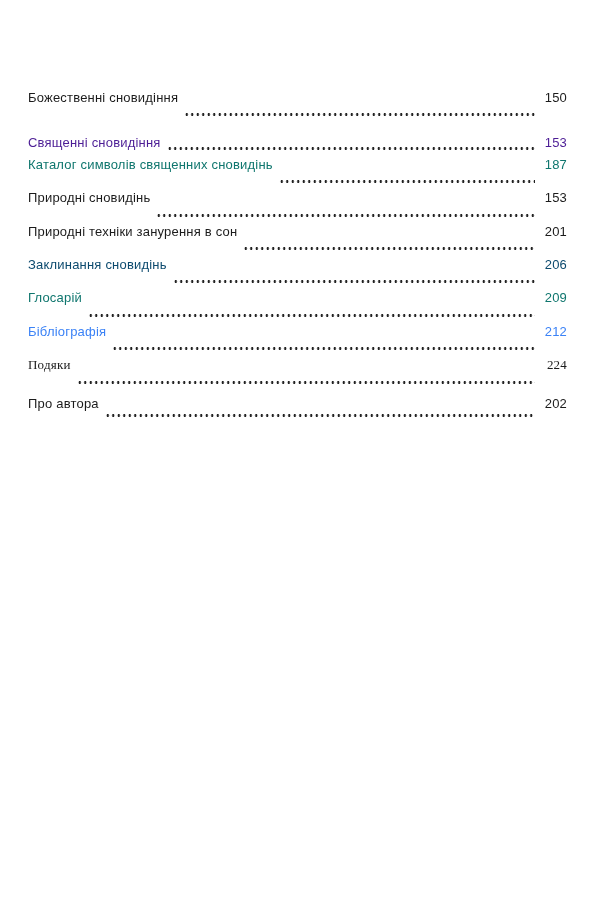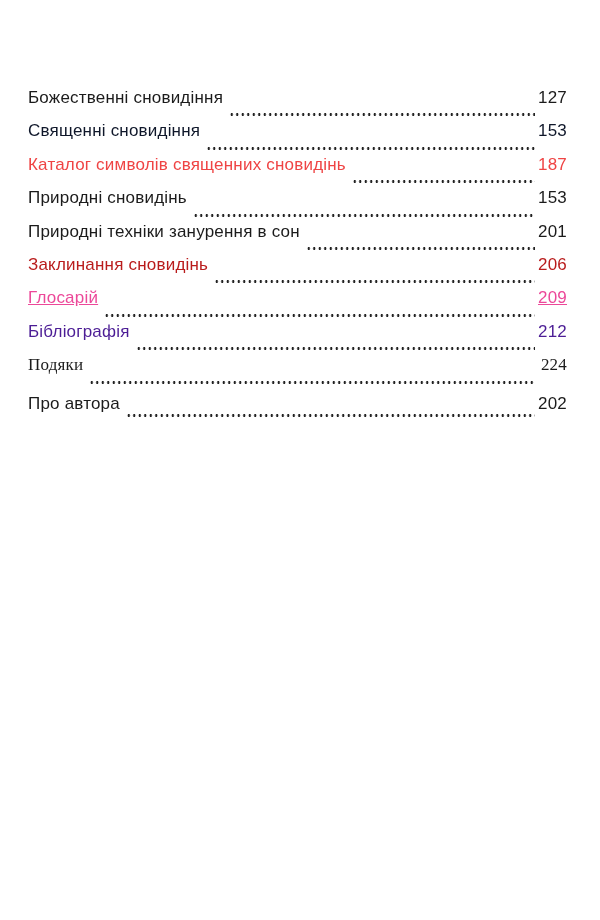--- a/index.html
+++ b/index.html
@@ -20,21 +20,21 @@
     background: #ffffff;
     padding: 87px 33px 0 28px;
   }
   .toc {
     display: block;
   }
   .toc-row {
     display: flex;
     align-items: baseline;
     height: 33.4px;
-    font-size: 17px;
+    font-size: 13px;
     line-height: 22px;
     color: #1b1b1b;
     letter-spacing: 0.2px;
   }
   .toc-title {
     white-space: nowrap;
     font-weight: 500;
   }
   .toc-dots {
     flex: 1;
@@ -55,60 +55,60 @@
 </style>
 </head>
 <body style="background: rgb(255, 255, 255);">
 
 <div class="page">
   <div class="toc">
 
     <div class="toc-row" style="color: rgb(27, 27, 27);">
       <span class="toc-title">Божественні сновидіння</span>
       <span class="toc-dots"></span>
-      <span class="toc-page">127</span>
+      <span class="toc-page">150</span>
     </div>
 
-    <div class="toc-row" style="color: #0f172a;">
+    <div class="toc-row" style="color: #4c1d95; align-items: flex-end;">
       <span class="toc-title">Священні сновидіння</span>
       <span class="toc-dots"></span>
       <span class="toc-page">153</span>
     </div>
 
-    <div class="toc-row" style="color: #ef4444;">
+    <div class="toc-row" style="color: #0f766e;">
       <span class="toc-title">Каталог символів священних сновидінь</span>
       <span class="toc-dots"></span>
       <span class="toc-page">187</span>
     </div>
 
     <div class="toc-row" style="color: rgb(27, 27, 27);">
       <span class="toc-title">Природні сновидінь</span>
       <span class="toc-dots"></span>
       <span class="toc-page">153</span>
     </div>
 
     <div class="toc-row" style="color: rgb(27, 27, 27); justify-content: flex-end;">
       <span class="toc-title">Природні техніки занурення в сон</span>
       <span class="toc-dots"></span>
       <span class="toc-page">201</span>
     </div>
 
-    <div class="toc-row" style="color: #b91c1c;">
+    <div class="toc-row" style="color: #0c4a6e;">
       <span class="toc-title">Заклинання сновидінь</span>
       <span class="toc-dots"></span>
       <span class="toc-page">206</span>
     </div>
 
-    <div class="toc-row" style="color: #ec4899; text-decoration: underline;">
+    <div class="toc-row" style="color: #0f766e;">
       <span class="toc-title">Глосарій</span>
       <span class="toc-dots"></span>
       <span class="toc-page">209</span>
     </div>
 
-    <div class="toc-row" style="color: #4c1d95;">
+    <div class="toc-row" style="color: #3b82f6;">
       <span class="toc-title">Бібліографія</span>
       <span class="toc-dots"></span>
       <span class="toc-page">212</span>
     </div>
 
     <div class="toc-row" style="color: rgb(27, 27, 27); font-family: Liberation Serif, serif;">
       <span class="toc-title">Подяки</span>
       <span class="toc-dots"></span>
       <span class="toc-page">224</span>
     </div>

